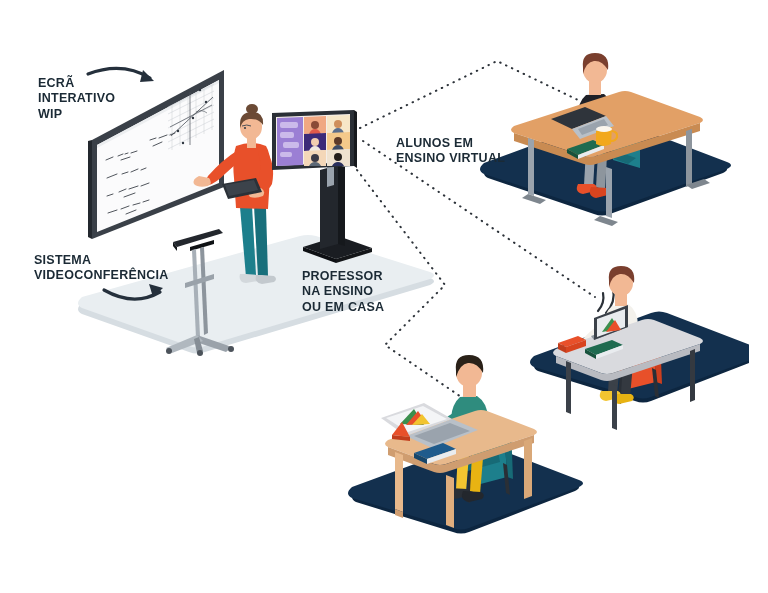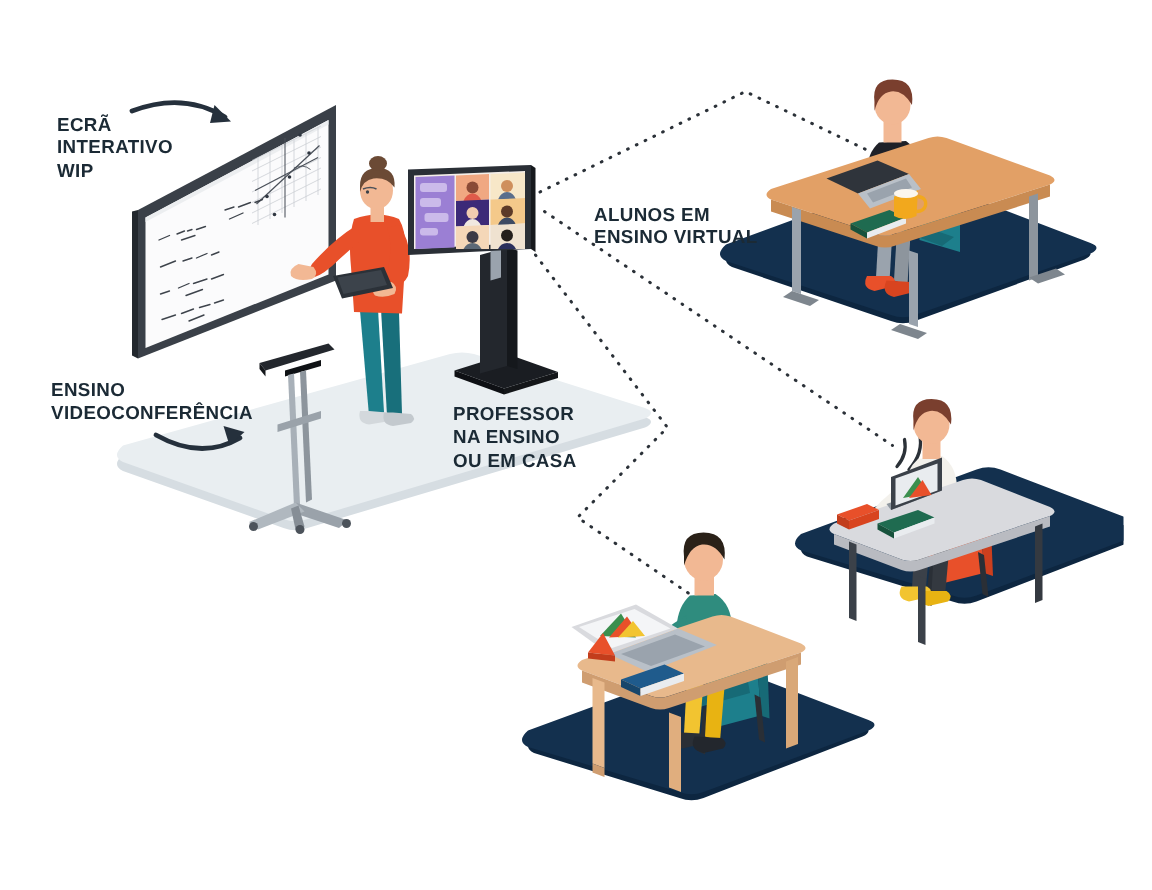--- a/index.html
+++ b/index.html
@@ -368,21 +368,21 @@
       <path d="M392 435 L402 422 L410 437 Z" fill="#e8502a"></path>
       <path d="M392 435 L410 437 L410 441 L392 439 Z" fill="#c23d1c"></path>
     </g>
 
   </svg>
 
   <div class="label" id="label-screen">ECRÃ
 INTERATIVO
 WIP</div>
 
-  <div class="label" id="label-video">ENSINO
+  <div class="label" id="label-video">SISTEMA
 VIDEOCONFERÊNCIA</div>
 
   <div class="label" id="label-teacher">PROFESSOR
 NA ENSINO
 OU EM CASA</div>
 
   <div class="label" id="label-students">ALUNOS EM
 ENSINO VIRTUAL</div>
 
 </div>

